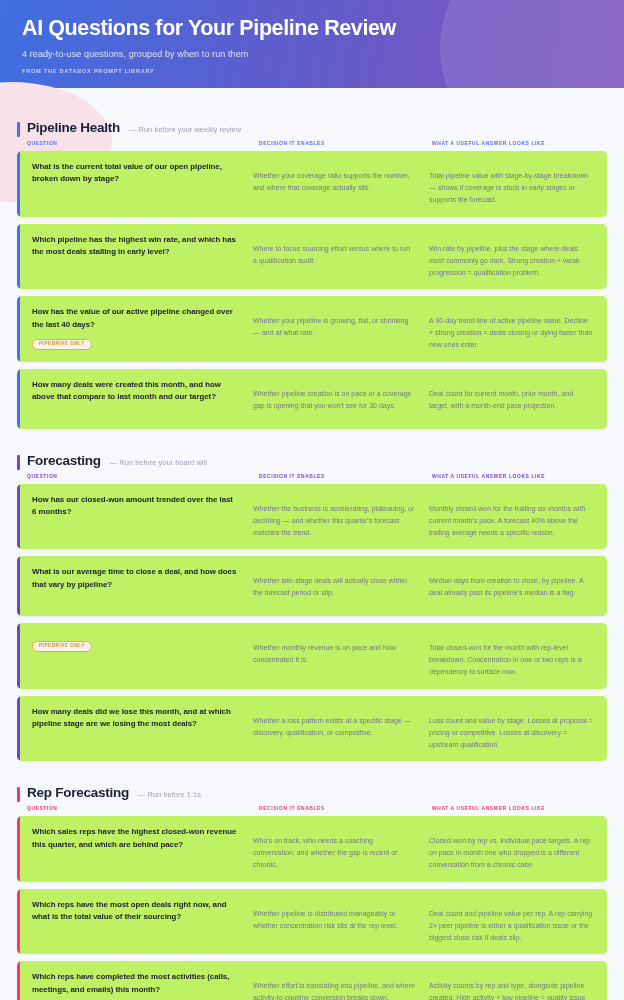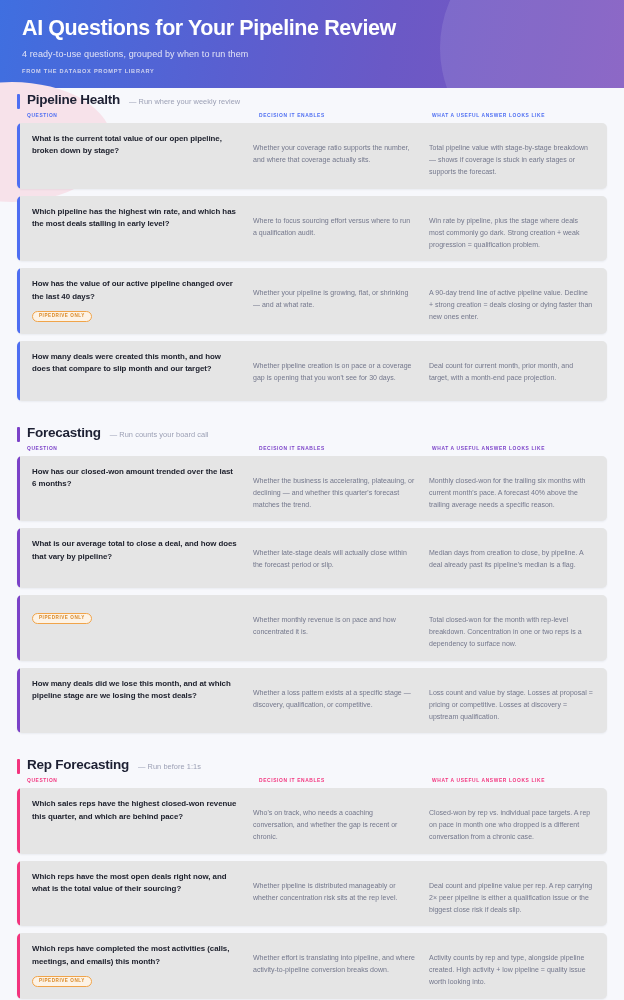--- a/index.html
+++ b/index.html
@@ -73,21 +73,21 @@
     left: -88px;
     top: -6px;
     width: 200px;
     height: 120px;
     border-radius: 50%;
     background: #f7e2ea;
     z-index: 0;
   }
 
   .section { position: relative; z-index: 1; }
-  .section.s0 { padding-top: 4px; }
+  .section.s0 { padding-top: 32px; }
   .section.s1 { padding-top: 17px; }
   .section.s2 { padding-top: 17px; }
 
   .section-head {
     display: flex;
     align-items: baseline;
     gap: 9px;
     padding-left: 10px;
     position: relative;
   }
@@ -119,21 +119,21 @@
     font-weight: bold;
     letter-spacing: 0.62px;
     text-transform: uppercase;
   }
   .c1 { width: 236px; }
   .c2 { width: 176px; }
   .c3 { width: 178px; }
 
   .card {
     display: flex;
-    background: #e5e5e5;
+    background: #bef264;
     border-radius: 5px;
     margin-bottom: 7px;
     box-shadow: 0 1px 2px rgba(24,28,60,0.055);
     overflow: hidden;
     min-height: 60px;
   }
   .card-accent {
     width: 3px;
     flex: 0 0 3px;
   }
@@ -191,21 +191,21 @@
     </div>
   </div>
 
   <div class="body">
     <div class="deco-pink"></div>
     <div id="sections-root">
         <div class="section s0">
           <div class="section-head">
             <span class="section-bar" style="background:#4e6ef2"></span>
             <span class="section-title">Pipeline Health</span>
-            <span class="section-note">— Run where your weekly review</span>
+            <span class="section-note">— Run before your weekly review</span>
           </div>
           <div class="col-heads">
             <span class="col-head c1" style="color:#4e6ef2">QUESTION</span>
             <span class="col-head c2" style="color:#4e6ef2">DECISION IT ENABLES</span>
             <span class="col-head c3" style="color:#4e6ef2">WHAT A USEFUL ANSWER LOOKS LIKE</span>
           </div>
           <div class="card">
             <div class="card-accent" style="background:#4e6ef2"></div>
             <div class="card-cols">
               <div class="cell q">
@@ -242,36 +242,36 @@
               </div>
               <div class="cell a">
                 <div class="body-text">A 90-day trend line of active pipeline value. Decline + strong creation = deals closing or dying faster than new ones enter.</div>
               </div>
             </div>
           </div>
           <div class="card">
             <div class="card-accent" style="background:#4e6ef2"></div>
             <div class="card-cols">
               <div class="cell q">
-                <div class="q-text">How many deals were created this month, and how does that compare to slip month and our target?</div>
+                <div class="q-text">How many deals were created this month, and how above that compare to last month and our target?</div>
               </div>
               <div class="cell d">
                 <div class="body-text">Whether pipeline creation is on pace or a coverage gap is opening that you won't see for 30 days.</div>
               </div>
               <div class="cell a">
                 <div class="body-text">Deal count for current month, prior month, and target, with a month-end pace projection.</div>
               </div>
             </div>
           </div>
         </div>
         <div class="section s1">
           <div class="section-head">
             <span class="section-bar" style="background:#7b42c8"></span>
             <span class="section-title">Forecasting</span>
-            <span class="section-note">— Run counts your board call</span>
+            <span class="section-note">— Run before your board will</span>
           </div>
           <div class="col-heads">
             <span class="col-head c1" style="color:#7b42c8">QUESTION</span>
             <span class="col-head c2" style="color:#7b42c8">DECISION IT ENABLES</span>
             <span class="col-head c3" style="color:#7b42c8">WHAT A USEFUL ANSWER LOOKS LIKE</span>
           </div>
           <div class="card">
             <div class="card-accent" style="background:#7b42c8"></div>
             <div class="card-cols">
               <div class="cell q">
@@ -282,21 +282,21 @@
               </div>
               <div class="cell a">
                 <div class="body-text">Monthly closed-won for the trailing six months with current month's pace. A forecast 40% above the trailing average needs a specific reason.</div>
               </div>
             </div>
           </div>
           <div class="card">
             <div class="card-accent" style="background:#7b42c8"></div>
             <div class="card-cols">
               <div class="cell q">
-                <div class="q-text">What is our average total to close a deal, and how does that vary by pipeline?</div>
+                <div class="q-text">What is our average time to close a deal, and how does that vary by pipeline?</div>
               </div>
               <div class="cell d">
                 <div class="body-text">Whether late-stage deals will actually close within the forecast period or slip.</div>
               </div>
               <div class="cell a">
                 <div class="body-text">Median days from creation to close, by pipeline. A deal already past its pipeline's median is a flag.</div>
               </div>
             </div>
           </div>
           <div class="card">

